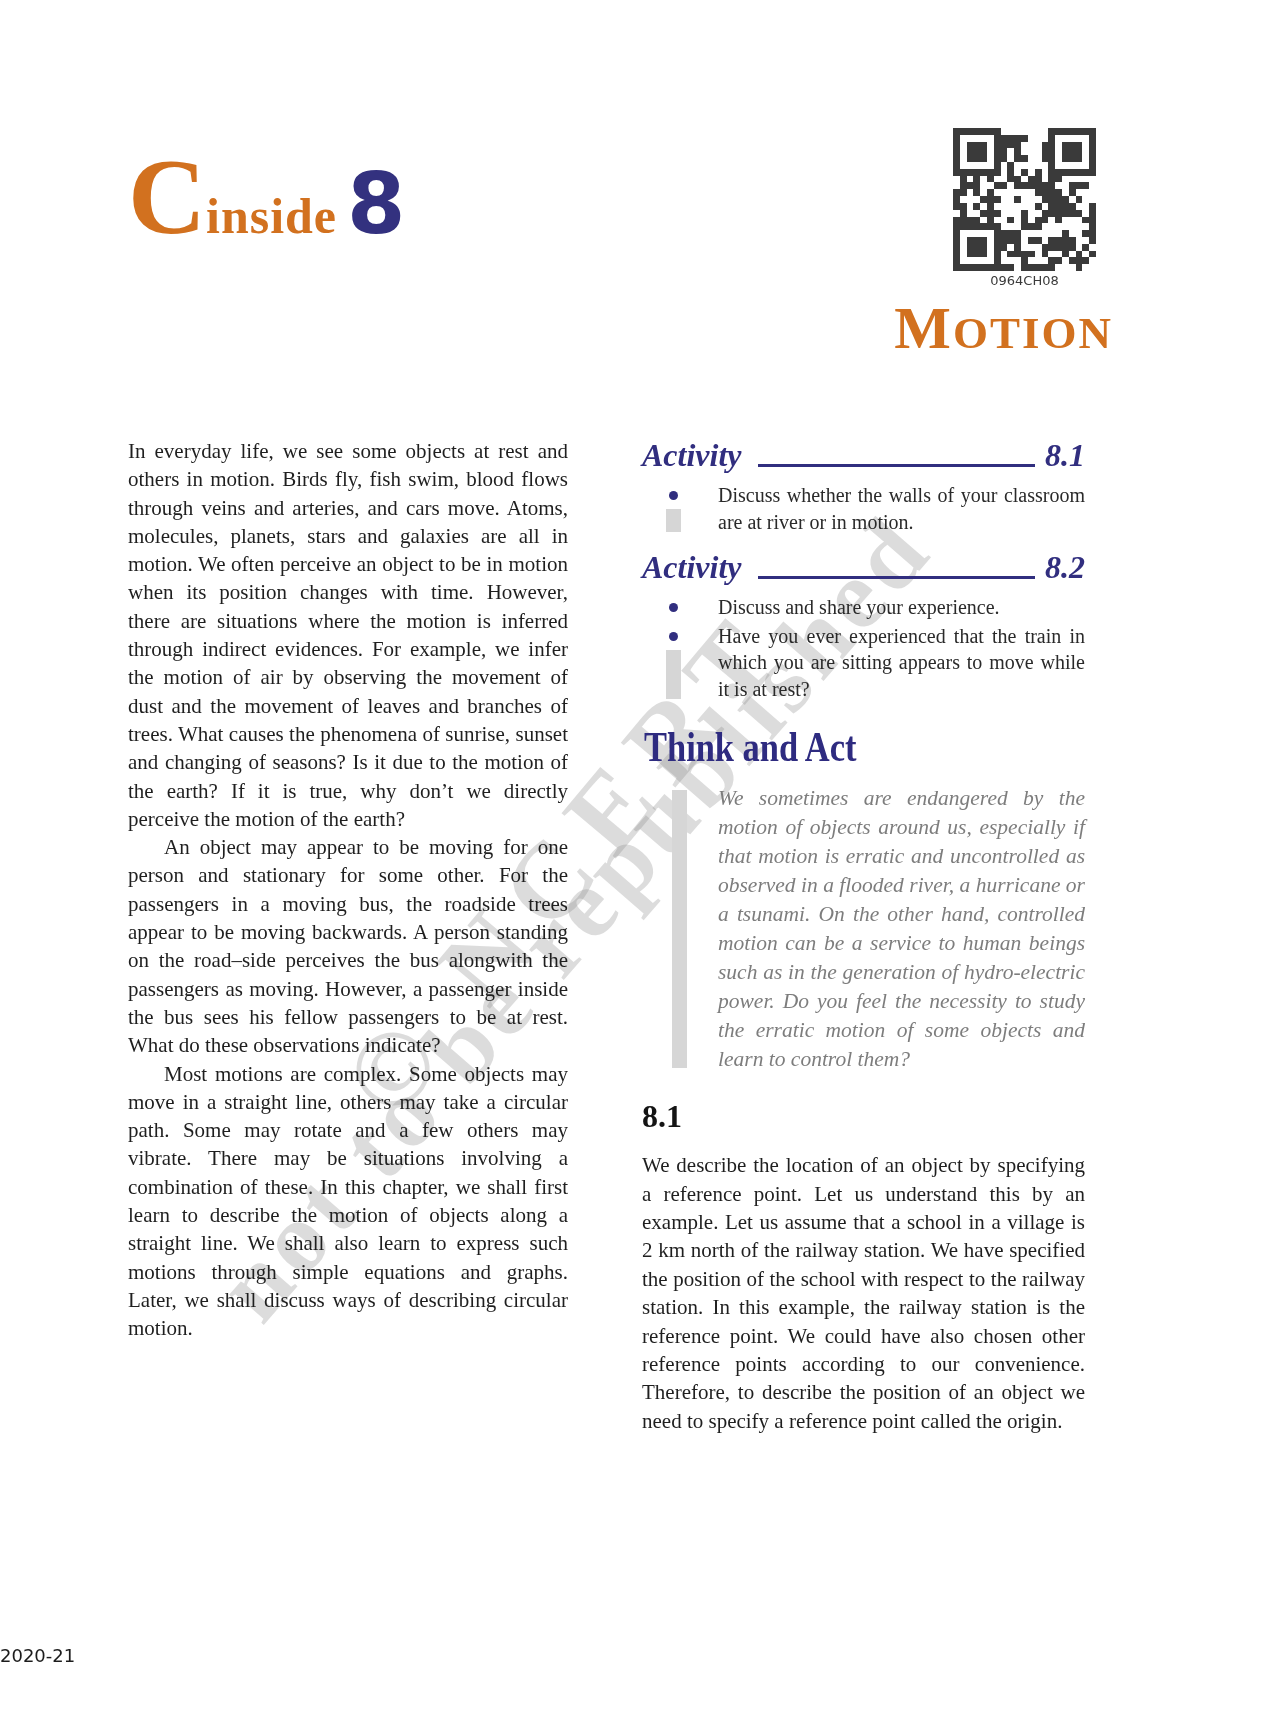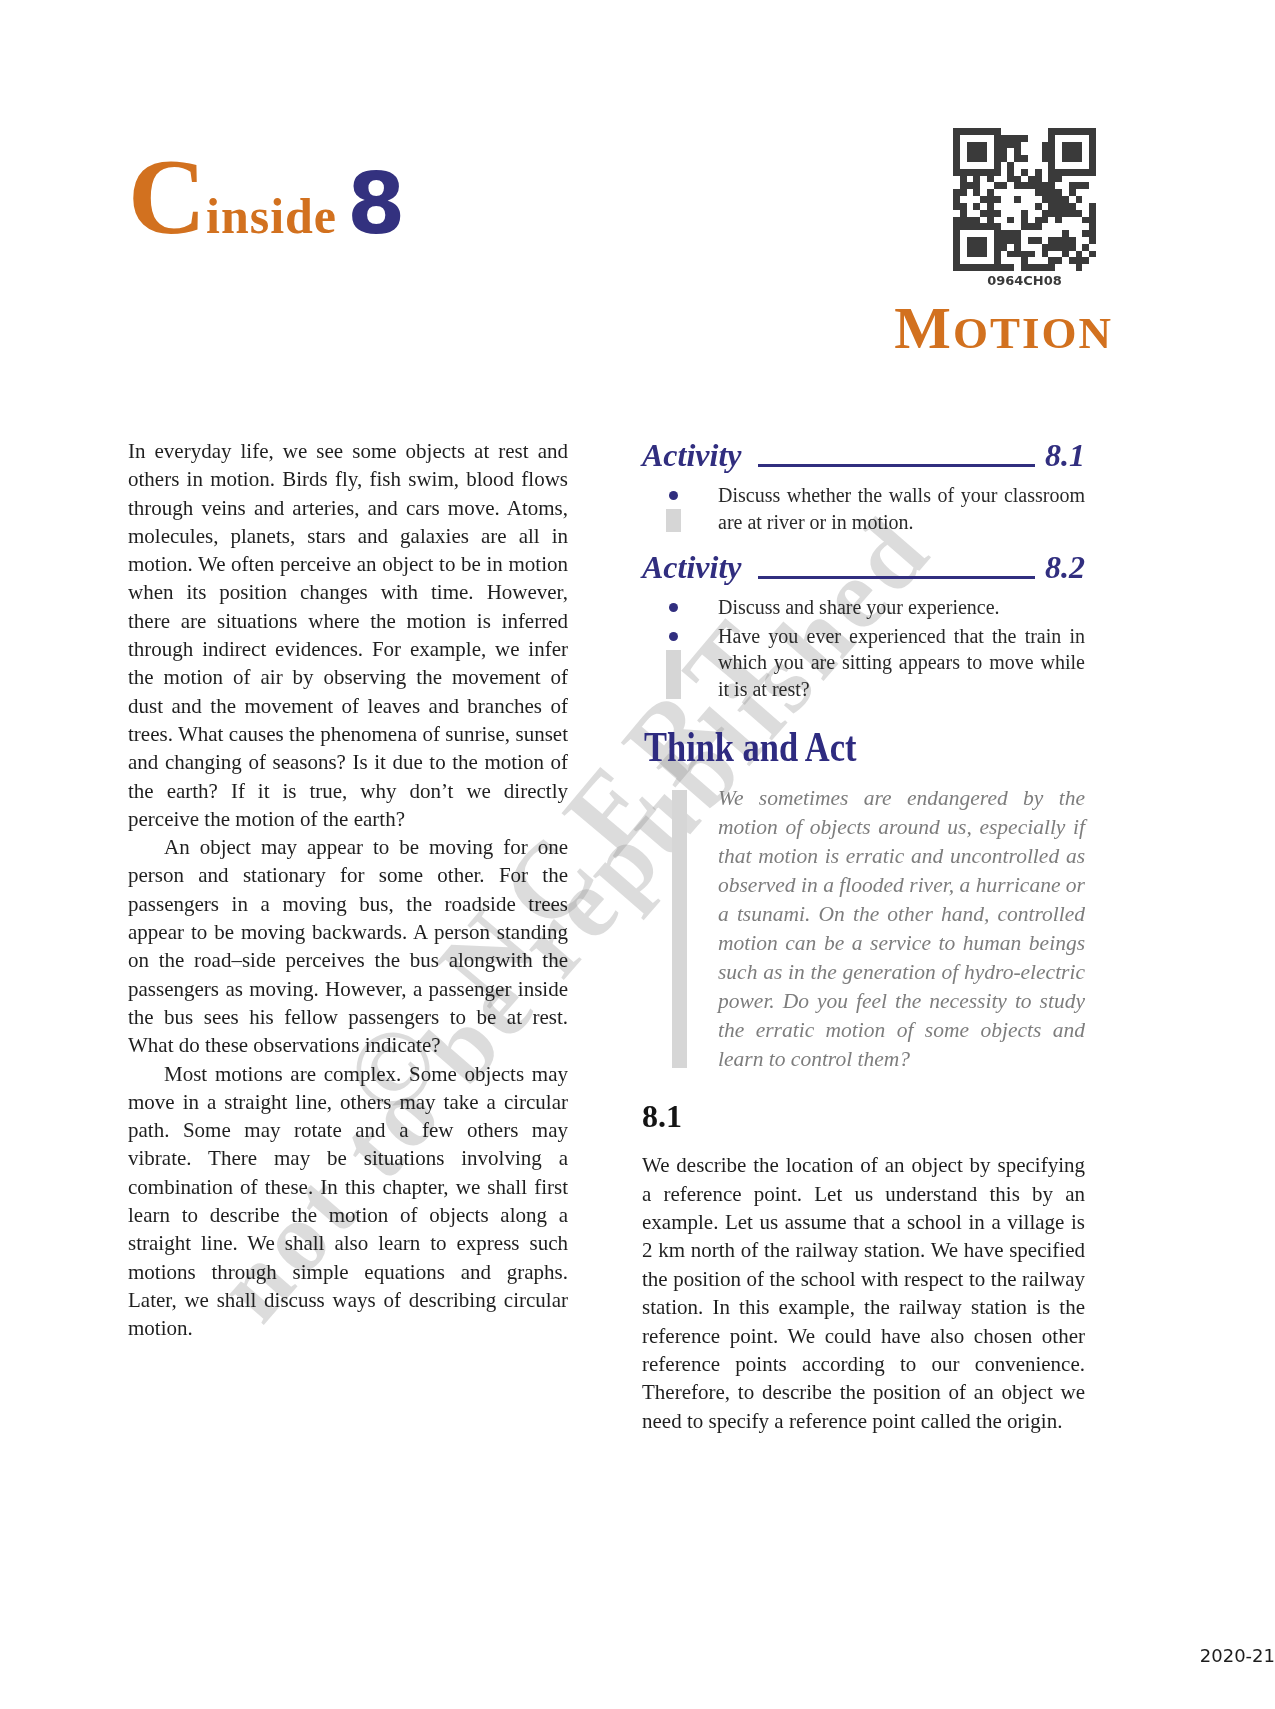--- a/index.html
+++ b/index.html
@@ -35,21 +35,21 @@
     font-family:"DejaVu Sans", sans-serif;
     font-size:84px;font-weight:bold;color:#33317f;margin-left:10px;
   }
   
   #qr{position:absolute;left:953px;top:128px;width:143px;height:143px;z-index:1;}
   #qr svg{width:143px;height:143px;shape-rendering:crispEdges;}
   #qr-caption{
     position:absolute;left:943px;top:273px;width:163px;
     text-align:center;
     font-family:"DejaVu Sans", sans-serif;
-    font-size:13px;color:#3a3a3a;z-index:1;font-weight:bold;
+    font-size:13px;color:#3a3a3a;z-index:1;
   }
   
   #motion{
     position:absolute;top:298px;right:162px;
     color:#d2711f;font-weight:bold;z-index:1;
     letter-spacing:2px;white-space:nowrap;
   }
   #motion .cap{font-size:60px;line-height:1;}
   #motion .sc{font-size:45px;line-height:1;}
   
@@ -106,21 +106,21 @@
     color:#141414;font-weight:bold;font-size:32px;
     margin:14px 0 16px 0;
   }
   #sec-num{margin-right:18px;}
   #sec-body{
     font-size:21px;line-height:28.4px;text-align:justify;margin:0;
   }
   
   #footer{
     position:absolute;left:0;top:1645px;width:1275px;
-    text-align:right;
+    text-align:left;
     font-family:"DejaVu Sans", sans-serif;
     font-size:18px;color:#1c1c1c;z-index:1;
   }
 </style>
 </head>
 <body>
 
 <div id="page">
 
   <div class="wm" id="wm1">© NCERT</div>

